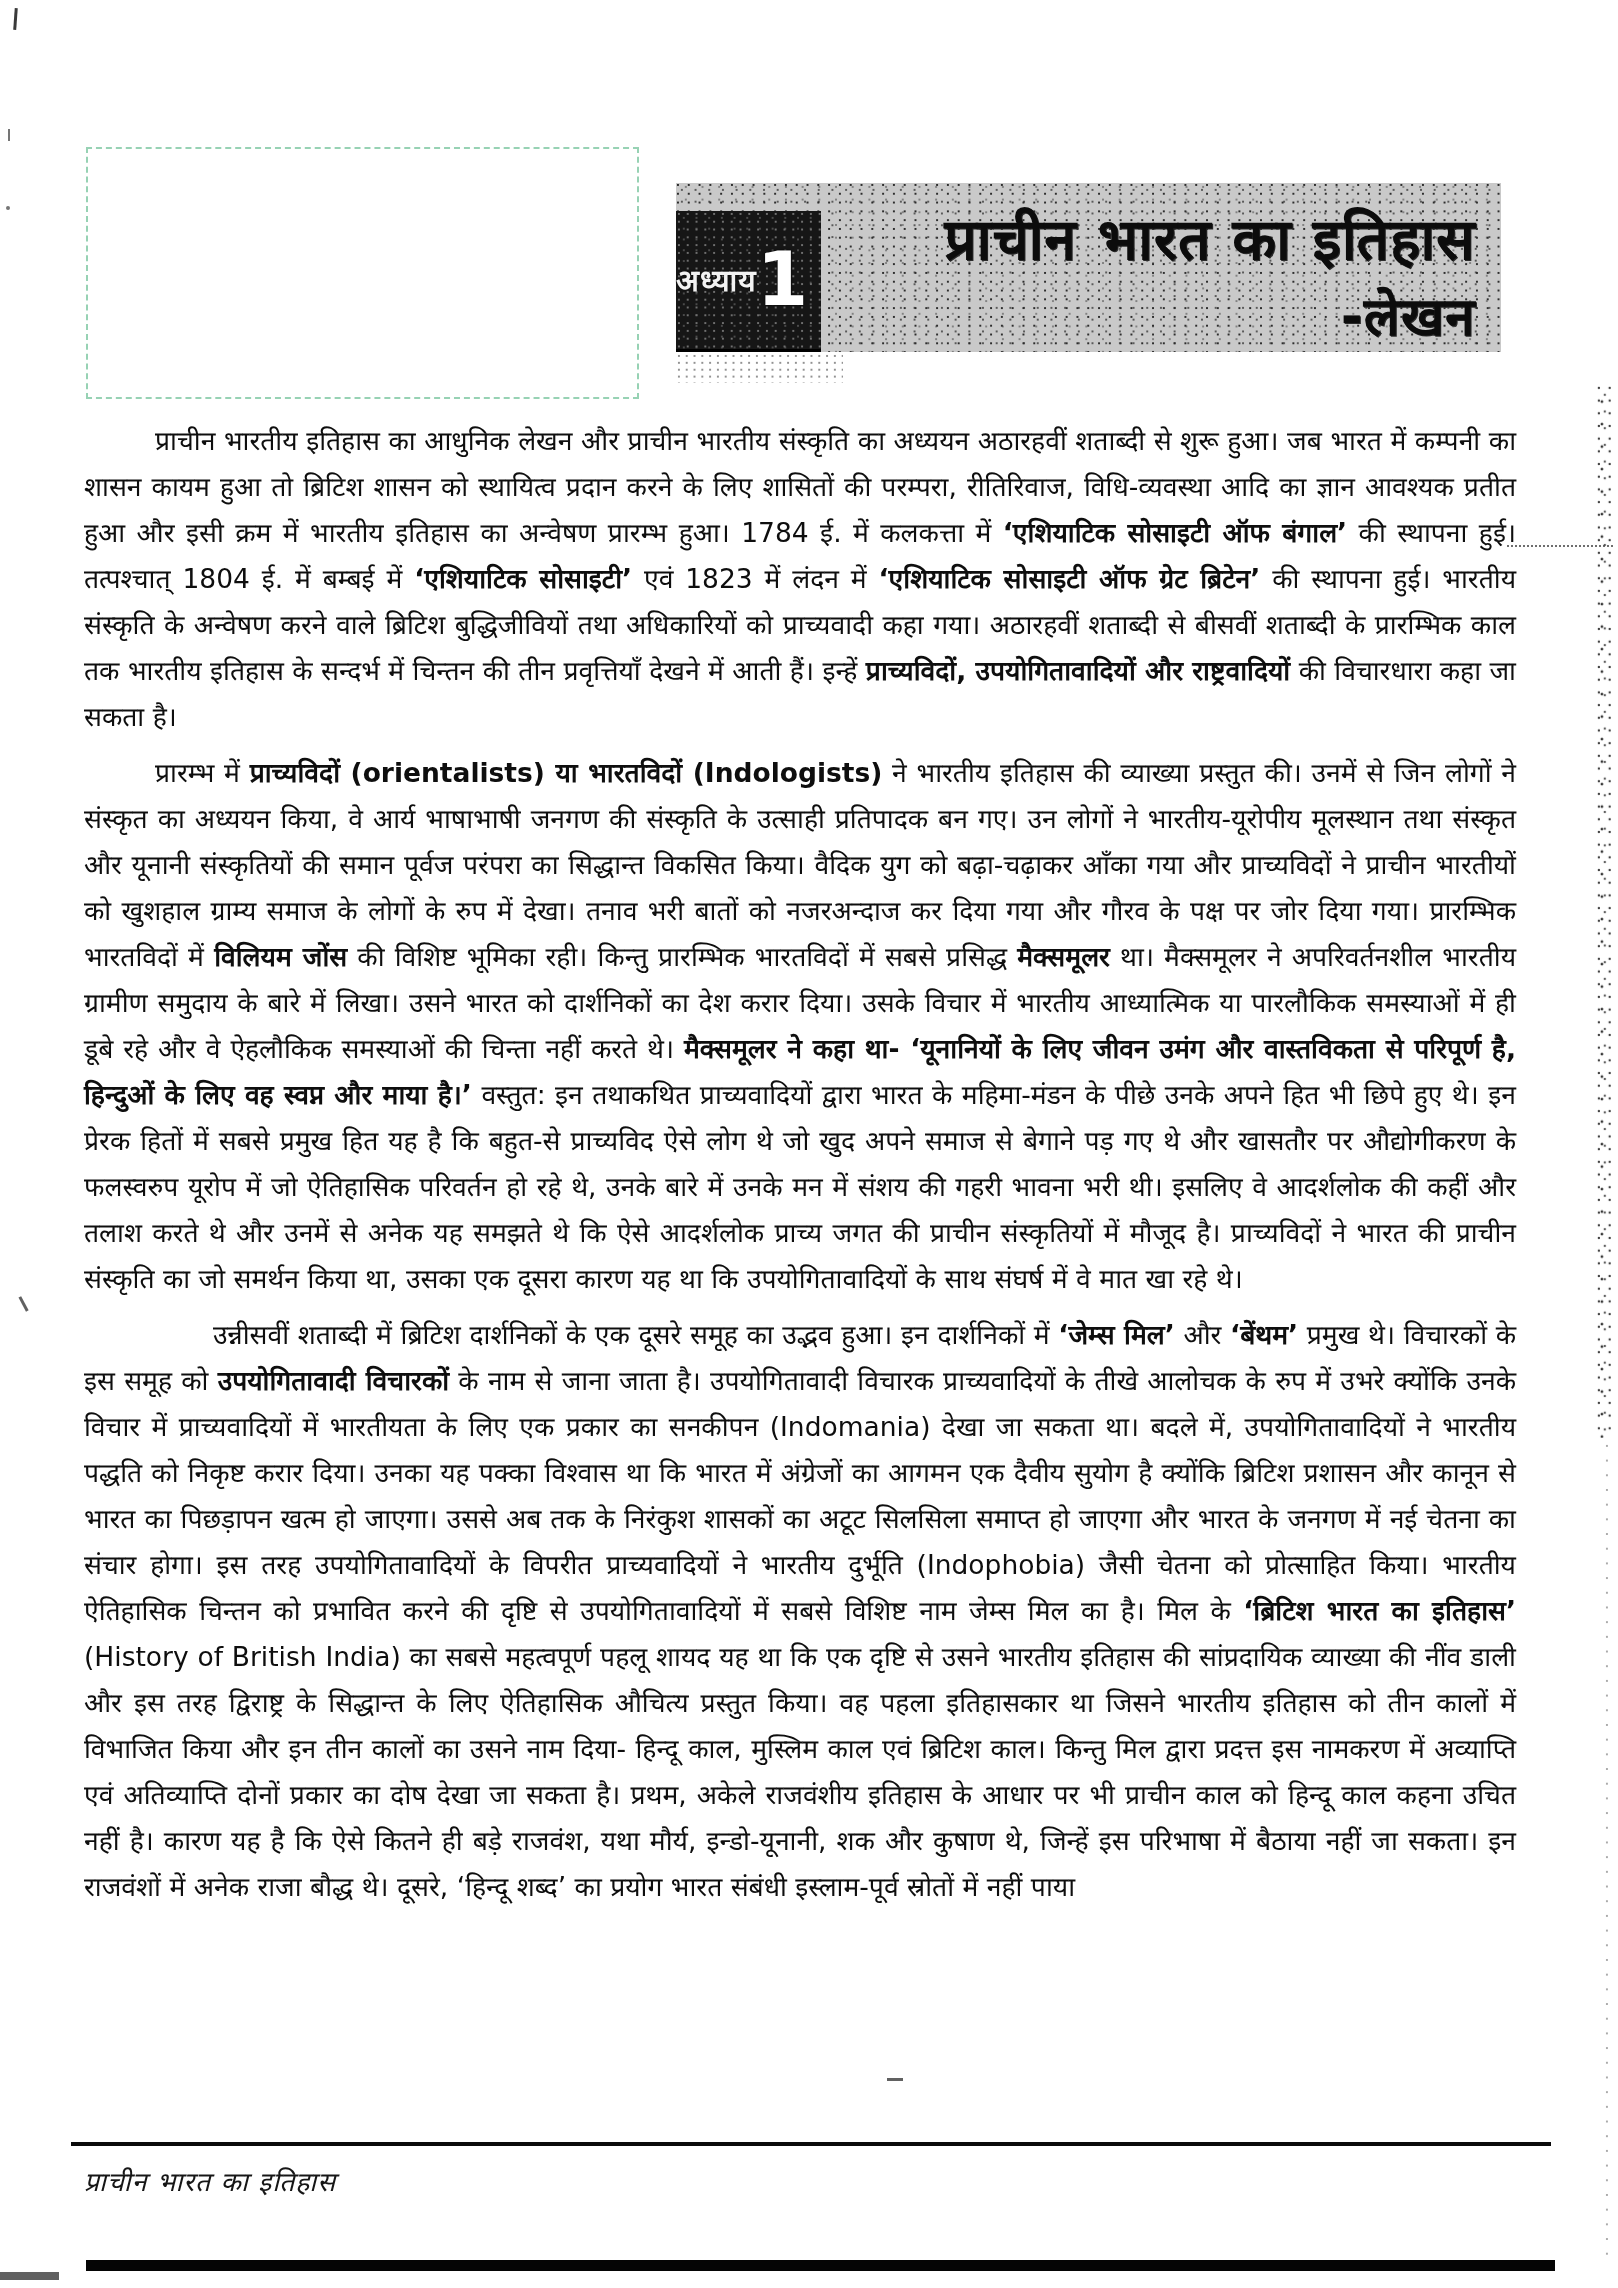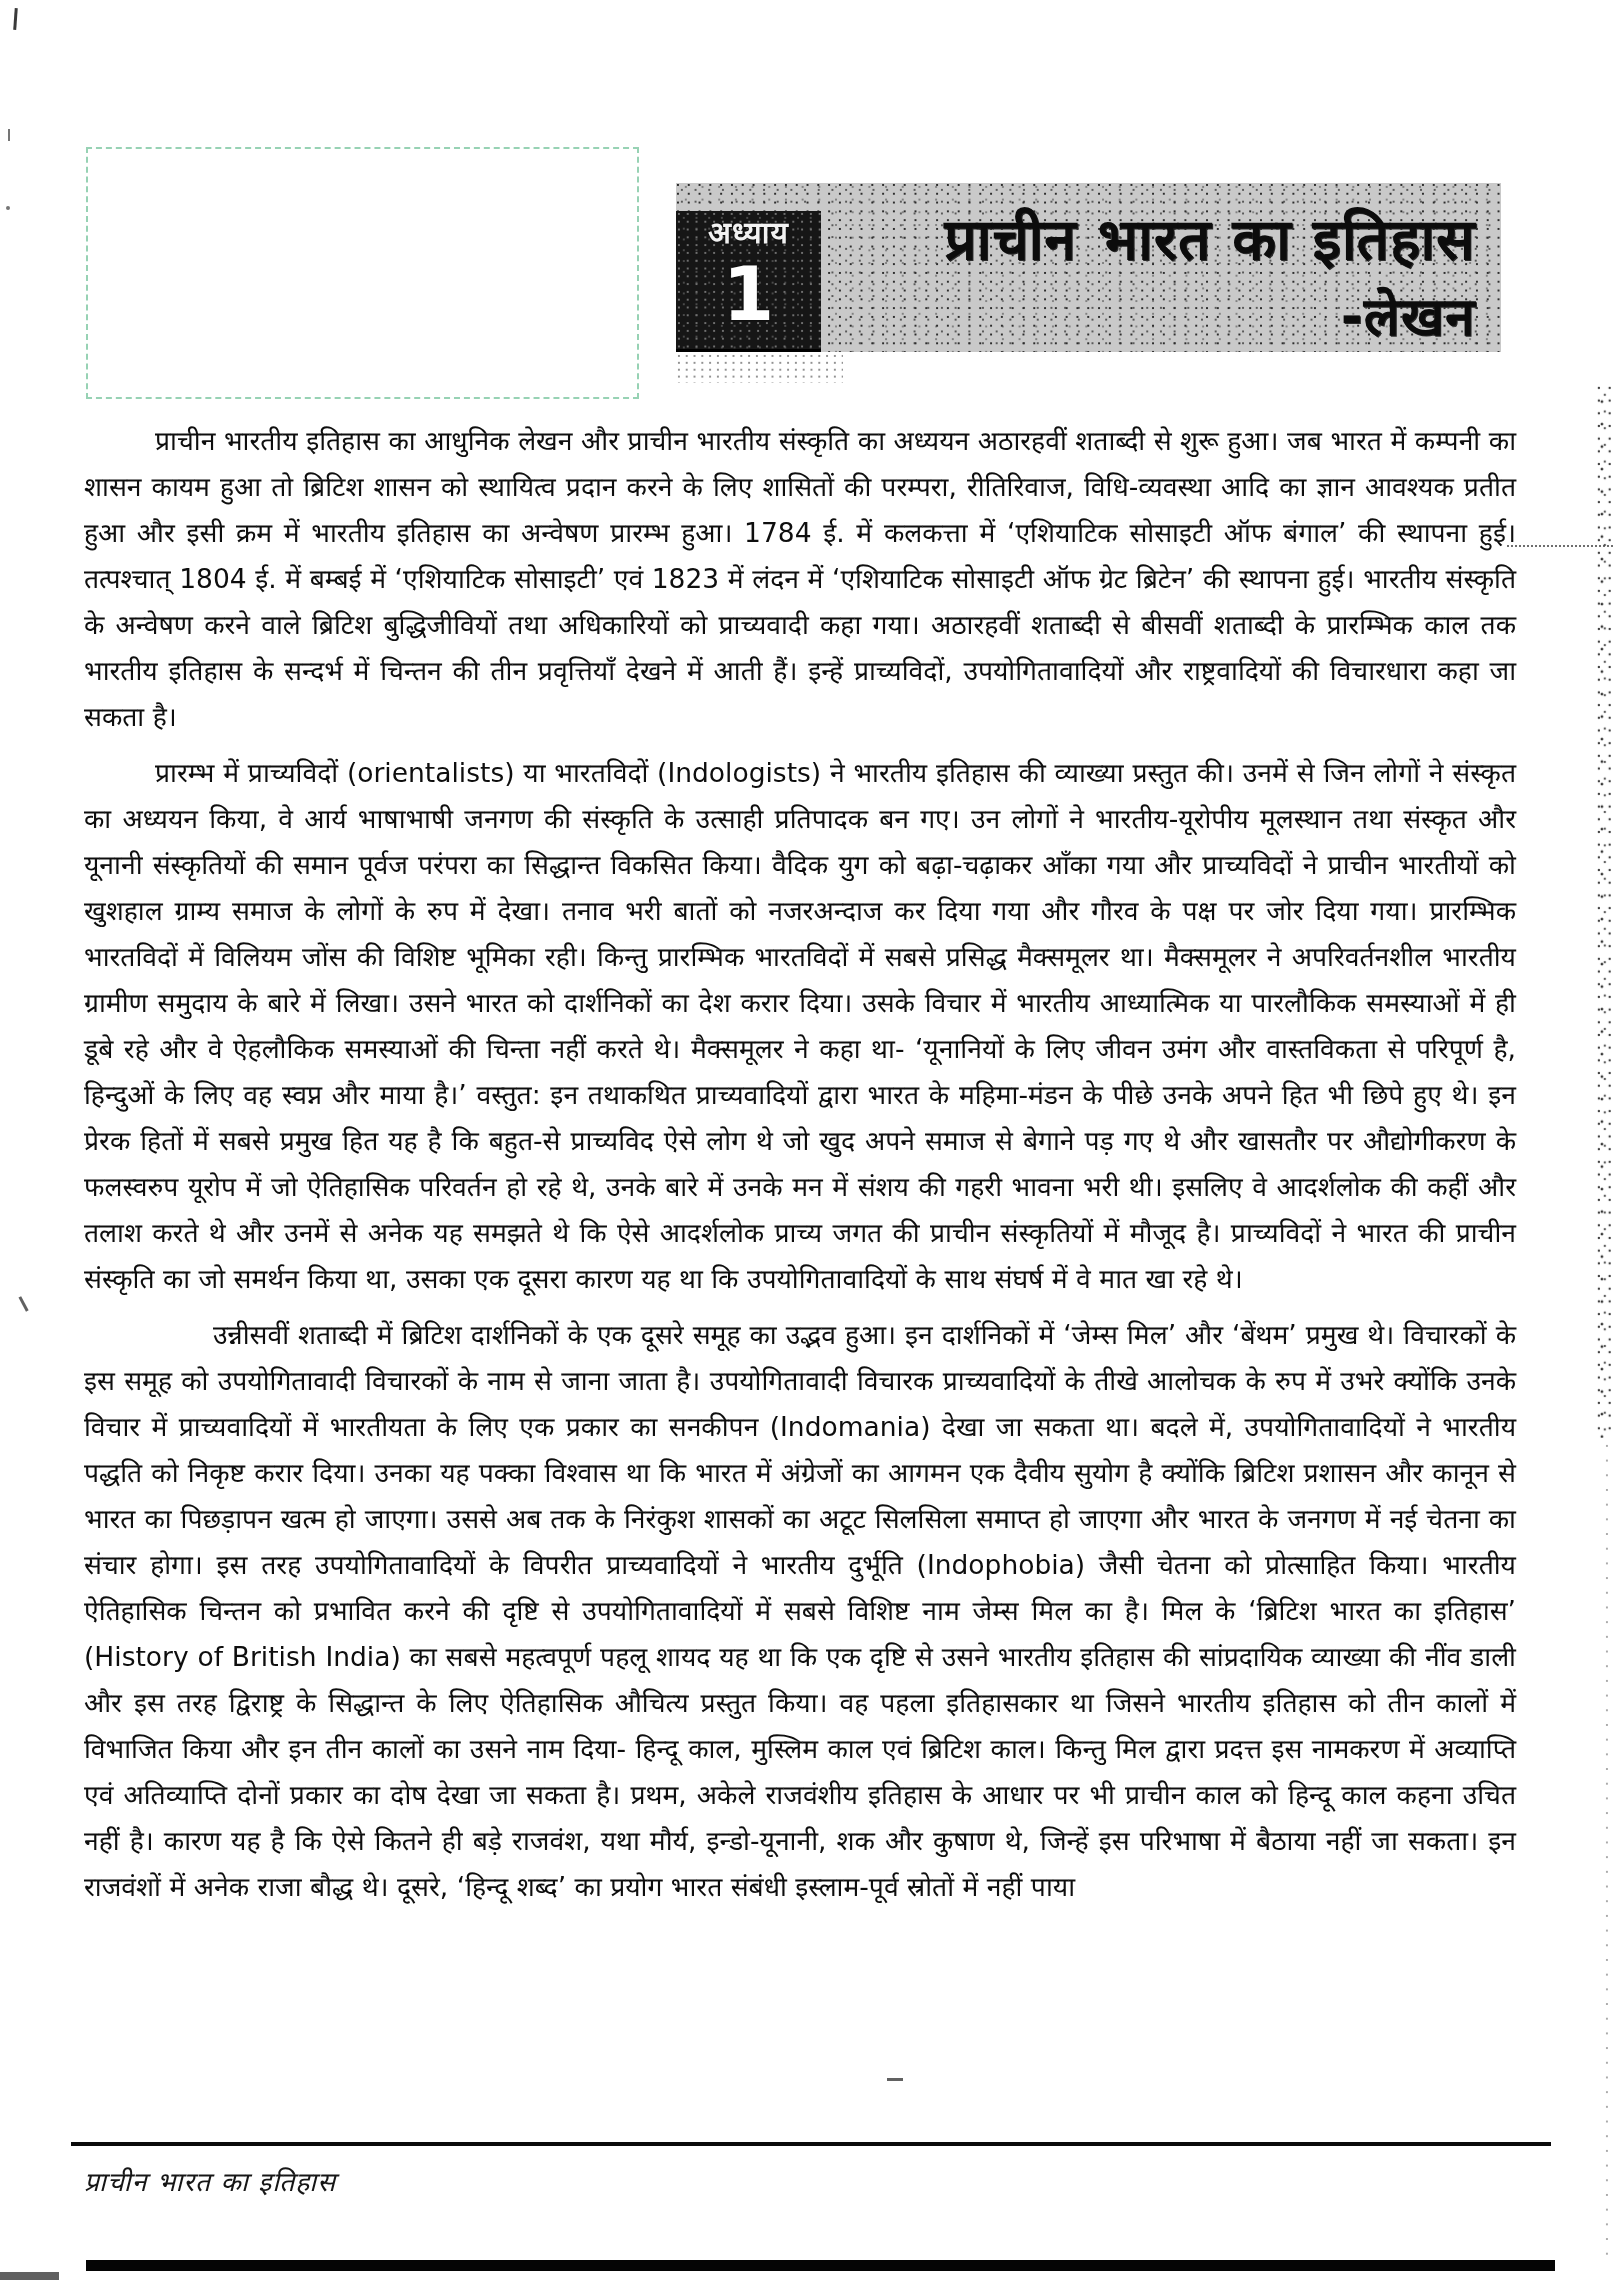--- a/index.html
+++ b/index.html
@@ -58,21 +58,21 @@
     white-space:nowrap;letter-spacing:1px;text-shadow:1px 1px 0 #2a2a2a;
   }
   .chapter-box{
     position:absolute;left:676px;top:211px;width:145px;height:138px;
     background-color:#161616;
     background-image:
       radial-gradient(circle at 2.9px 2.9px,#6f6f6f 0.9px,transparent 1.3px),
       radial-gradient(circle at 7.8px 6.9px,#4a4a4a 0.9px,transparent 1.3px);
     background-size:8.8px 7.8px,12.7px 10.8px;
     border-bottom:3.9px solid #000;
-    display:flex;flex-direction:column;align-items:center;justify-content:flex-start;
+    display:flex;align-items:center;justify-content:flex-start;
   }
   .chapter-label{
     font-size:30px;font-weight:bold;color:#f2f2f2;line-height:43px;
     letter-spacing:1px;text-shadow:0 0 2px #000;
   }
   .chapter-number{
     font-size:74px;font-weight:bold;color:#ffffff;line-height:84px;margin-top:-2px;
     text-shadow:0 0 2.9px #000;
   }
   .box-smudge{
@@ -81,21 +81,21 @@
     background-size:7.8px 6.9px;opacity:.8;
   }
   
   .body-text{
     position:absolute;left:84px;top:418px;width:1432px;
     font-size:26.5px;line-height:46px;text-align:justify;color:#0e0e0e;
   }
   .body-text p{margin:0 0 9.8px 0;}
   .para-i1{text-indent:71px;}
   .para-i2{text-indent:129px;}
-  .body-text b{font-weight:normal;}
+  .body-text b{font-weight:bold;}
   
   .footer-rule{
     position:absolute;left:71px;top:2142px;width:1480px;height:3.9px;background:#0a0a0a;
   }
   .footer-left{
     position:absolute;left:84px;top:2162px;font-size:26.5px;line-height:39px;
     font-style:italic;color:#161616;letter-spacing:1px;
   }
   .footer-right{
     position:absolute;right:69px;top:2154px;

